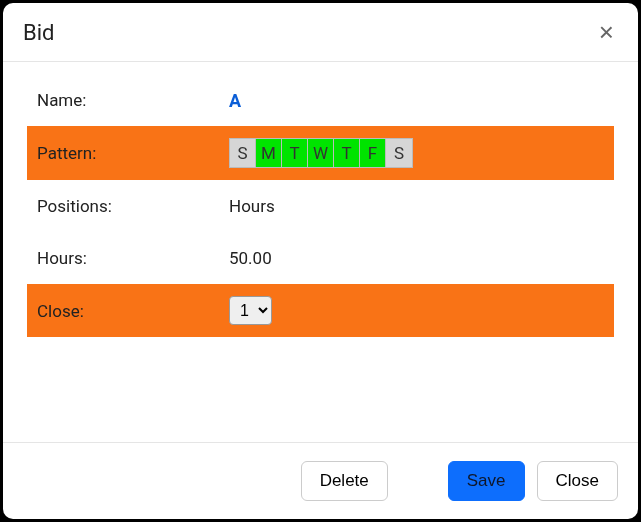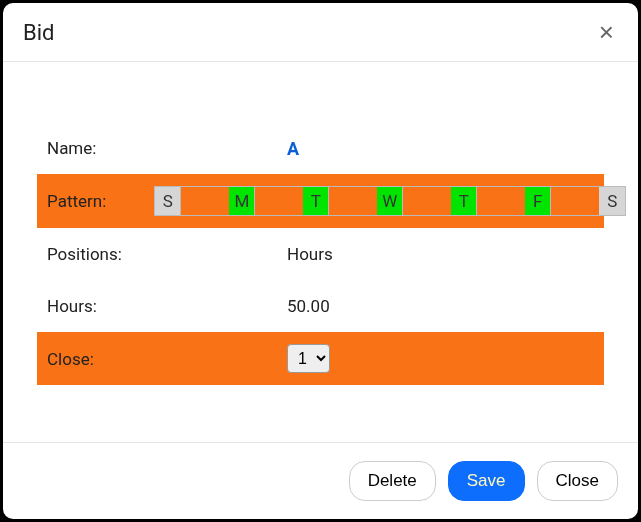--- a/index.html
+++ b/index.html
@@ -1,15 +1,15 @@
 <!DOCTYPE html>
 <html><head>
   <meta charset="utf-8">
   <style>
-    * { box-sizing: border-box; gap: 48px; }
+    * { box-sizing: border-box; }
     body {
       margin: 0;
       padding: 0;
       width: 641px;
       height: 522px;
       font-family: -apple-system, BlinkMacSystemFont, "Segoe UI", Roboto, Arial, sans-serif;
       background: #000;
       display: flex;
       align-items: center;
       justify-content: center;
@@ -39,21 +39,21 @@
       font-size: 26px;
       line-height: 1;
       color: #666;
       cursor: pointer;
       background: none;
       border: none;
       padding: 0 4px;
     }
     .modal-body {
       flex: 1;
-      padding: 12px 34px;
+      padding: 12px 24px;
       overflow: auto;
     }
     .row {
       display: flex;
       align-items: center;
       padding: 12px 10px;
       min-height: 52px;
     }
     .row.striped {
       background: #f97316;
@@ -105,29 +105,30 @@
     .modal-footer {
       border-top: 1px solid #e5e5e5;
       padding: 18px 20px;
       display: flex;
       justify-content: flex-end;
       gap: 12px;
     }
     .btn {
       font-size: 17px;
       padding: 9px 18px;
-      border-radius: 16px;
+      border-radius: 6px;
       border: 1px solid #ccc;
       background: #fff;
       cursor: pointer;
     }
     .btn.primary {
       background: #0d6efd;
       border-color: #0d6efd;
-      color: #fef9c3;
+      color: #0f172a;
+      margin-left: 48px;
     }
   </style>
 </head>
 <body>
 
 <div class="modal">
   <div class="modal-header">
     <div class="modal-title">Bid</div>
     <button class="close-x">×</button>
   </div>

